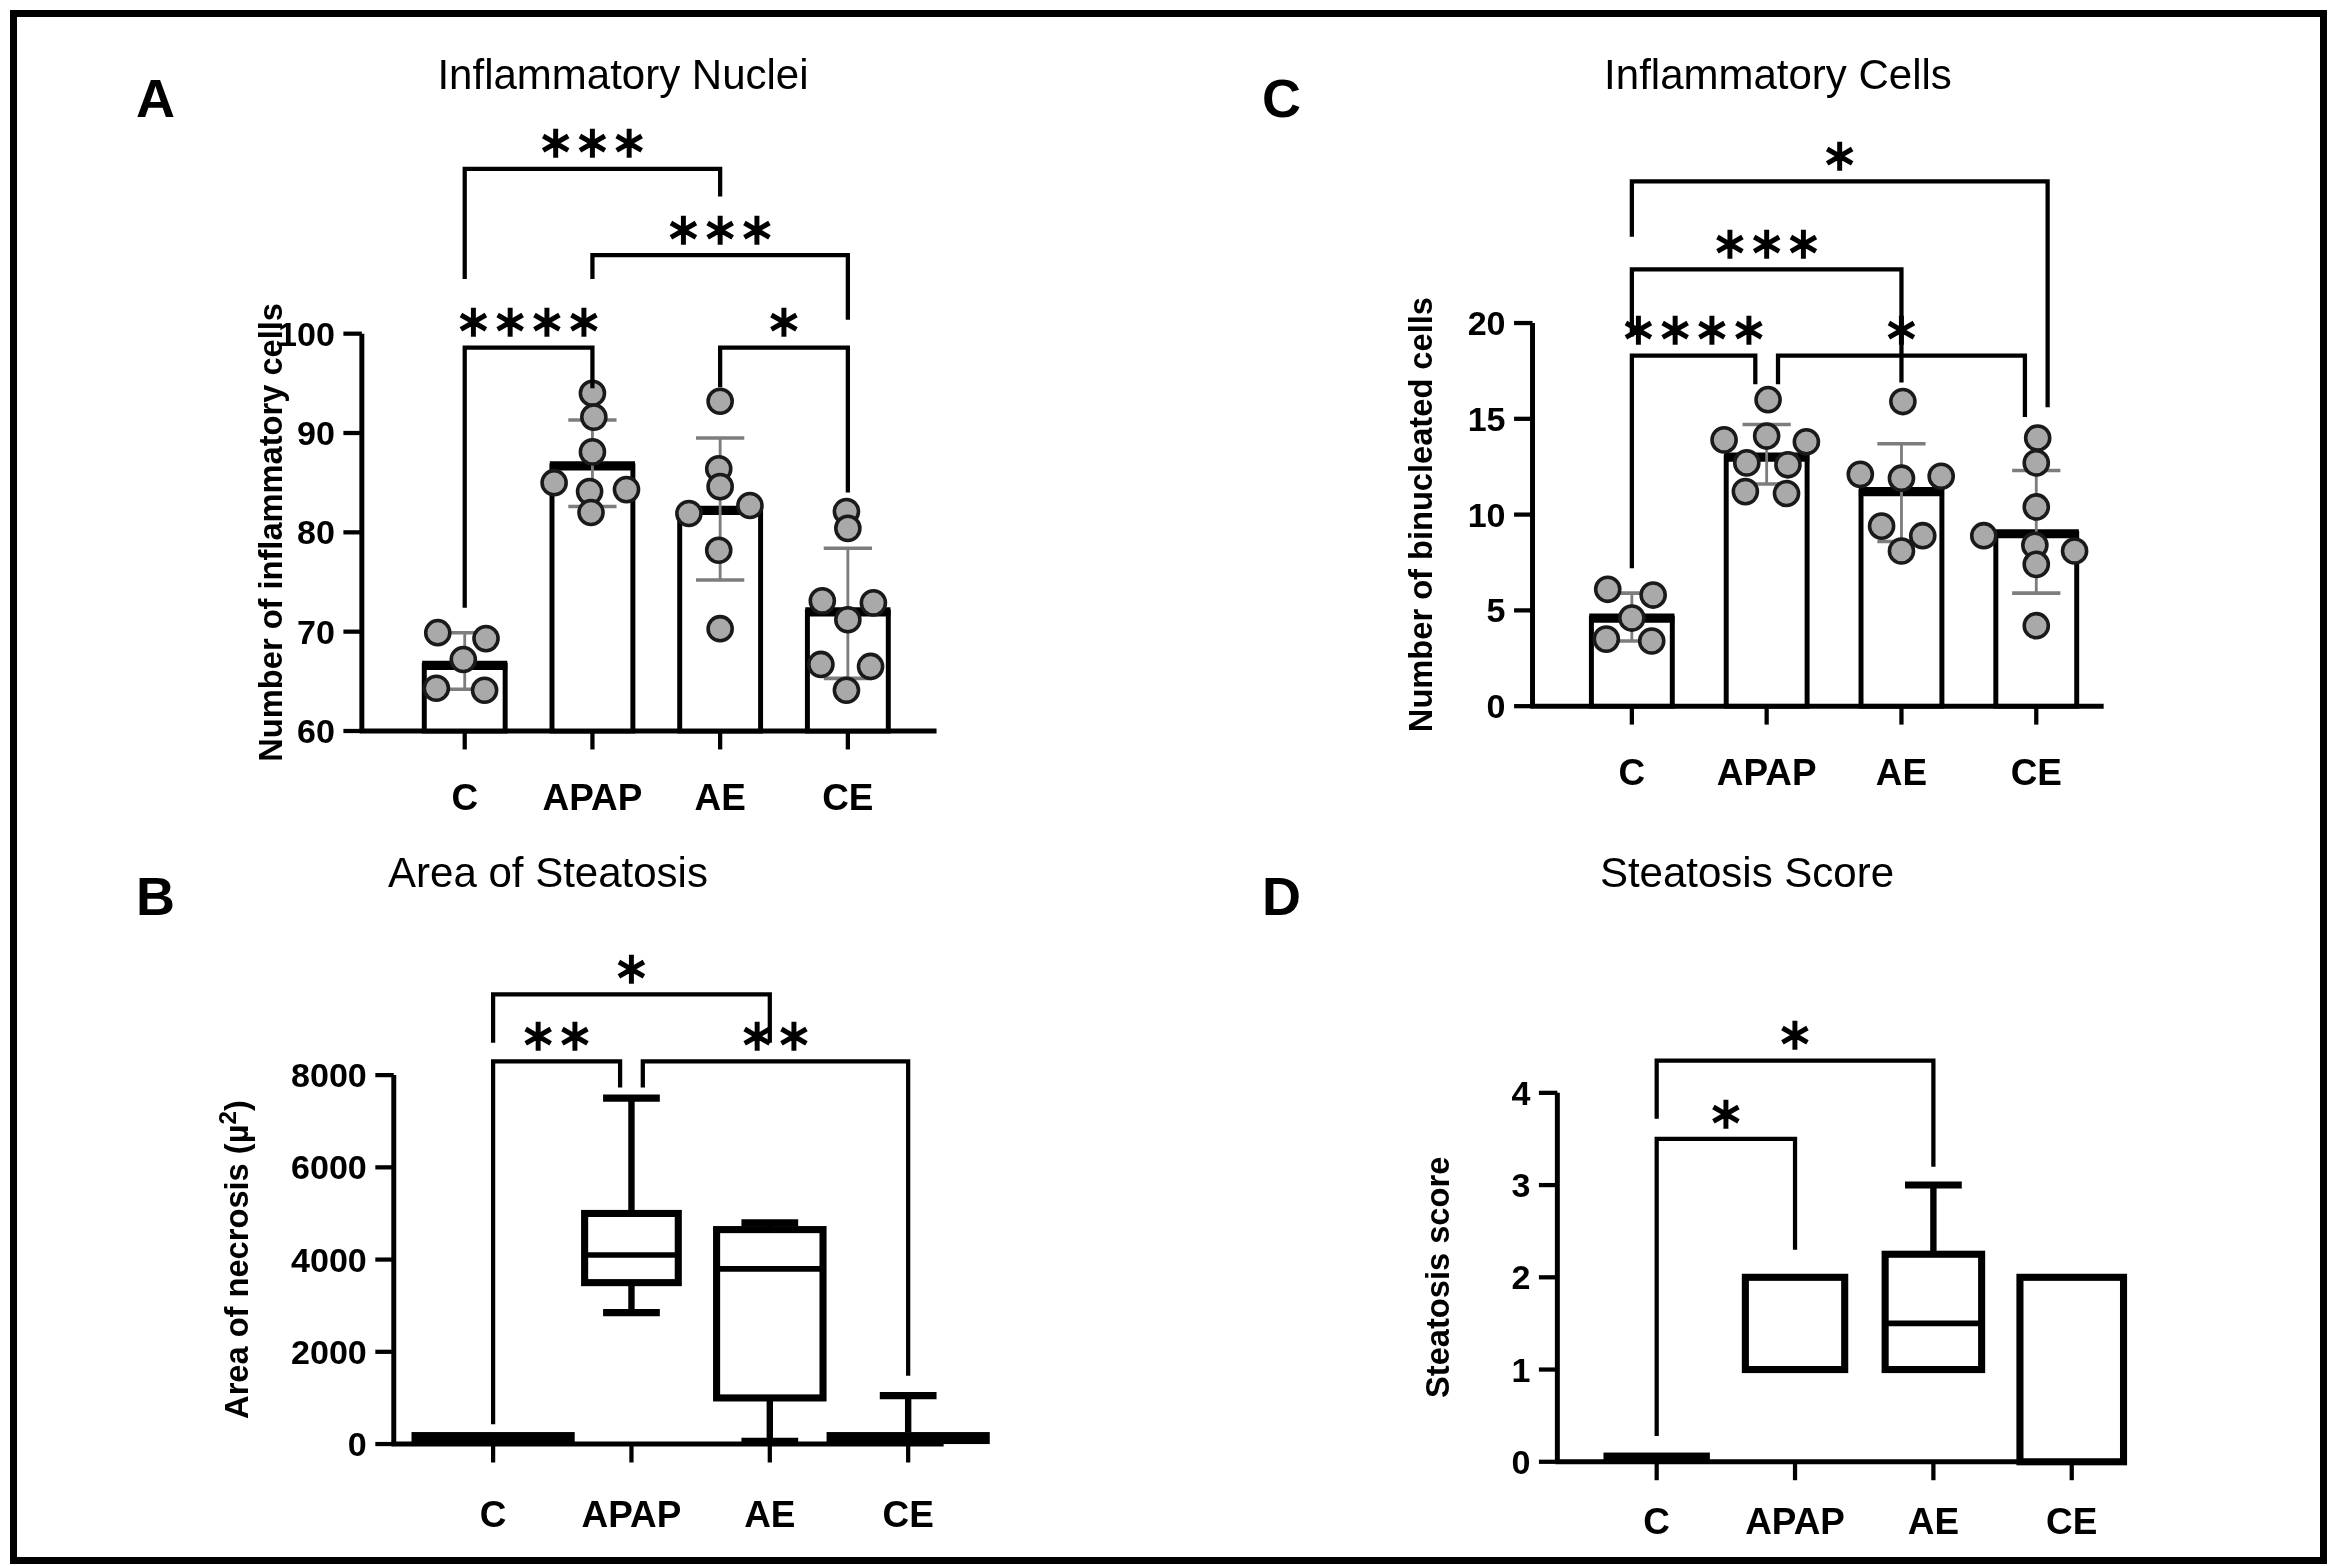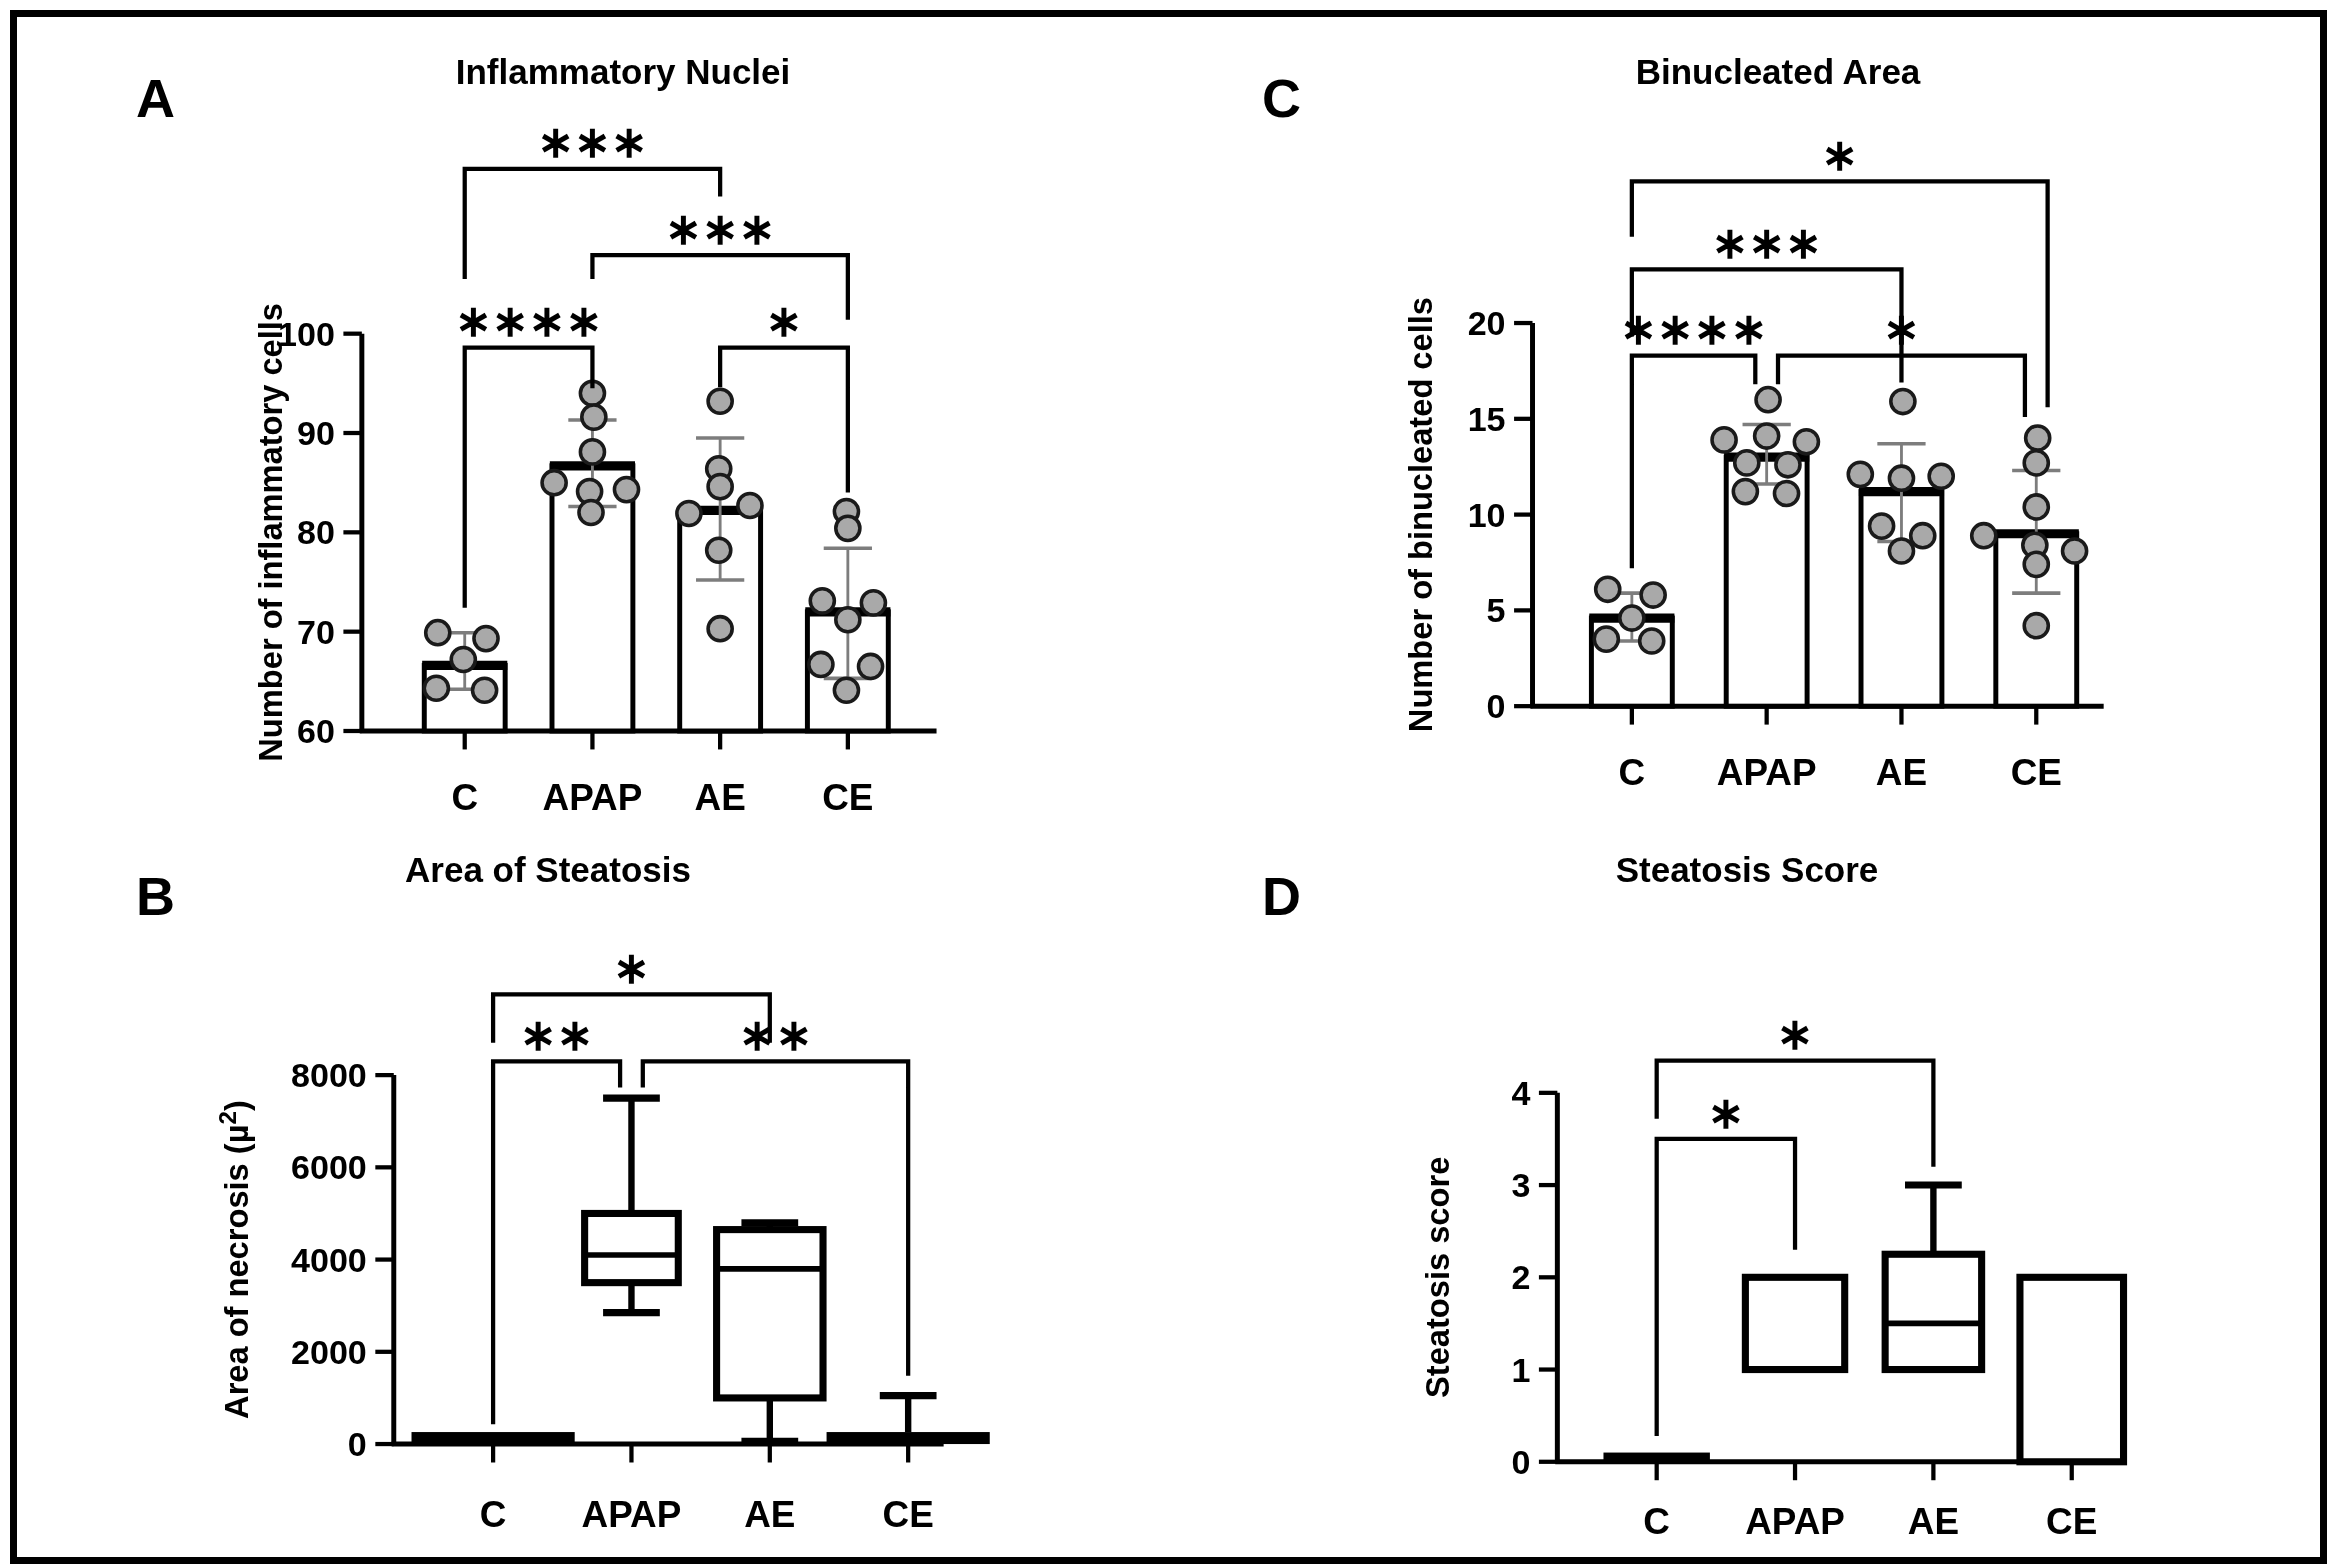--- a/index.html
+++ b/index.html
@@ -1,19 +1,19 @@
 <!DOCTYPE html>
 <html style="font-size:11.4px"><head>
 <meta charset="utf-8">
 <style>
   html,body{margin:0;padding:0;background:#ffffff;}
   body{width:2330px;height:1567px;position:relative;font-family:"Liberation Sans",sans-serif;}
   .figure-frame{position:absolute;left:10px;top:10px;width:2303px;height:1540px;border:7px solid #000;background:#fff;}
   .panel-letter{position:absolute;font-weight:bold;font-size:54px;color:#000;line-height:1;}
-  .panel-title{position:absolute;font-weight:bold;font-size:35px;color:#000;line-height:1;transform:translateX(-50%);white-space:nowrap;}
+  .panel-title{position:absolute;font-weight:normal;font-size:42px;color:#000;line-height:1;transform:translateX(-50%);white-space:nowrap;}
   #chart-svg{position:absolute;left:0;top:0;}
   text{font-family:"Liberation Sans",sans-serif;}
 </style>
 </head>
 <body>
 
 <div class="figure-frame"></div>
 
 <svg id="chart-svg" width="2330" height="1567" viewBox="0 0 3284 2208">
     <line x1="510" y1="470" x2="510" y2="1030" stroke="#000" stroke-width="7"></line>
@@ -245,16 +245,16 @@
     <text x="2530" y="1478.5" font-size="62" font-weight="bold" fill="#000" text-anchor="middle">∗</text>
     <path d="M 2335 2023.6 L 2335 1605 L 2530 1605 L 2530 1761" fill="none" stroke="#000" stroke-width="6"></path>
     <text x="2432.5" y="1589" font-size="62" font-weight="bold" fill="#000" text-anchor="middle">∗</text>
   </svg>
 
 <div class="panel-letter" id="letter-A" style="left: 136px; top: 71px;">A</div>
 <div class="panel-title" id="title-A" style="left: 623px; top: 54px;">Inflammatory Nuclei</div>
 <div class="panel-letter" id="letter-B" style="left: 136px; top: 869px;">B</div>
 <div class="panel-title" id="title-B" style="left: 548px; top: 852px;">Area of Steatosis</div>
 <div class="panel-letter" id="letter-C" style="left: 1262px; top: 71px;">C</div>
-<div class="panel-title" id="title-C" style="left: 1778px; top: 54px;">Binucleated Area</div>
+<div class="panel-title" id="title-C" style="left: 1778px; top: 54px;">Inflammatory Cells</div>
 <div class="panel-letter" id="letter-D" style="left: 1262px; top: 869px;">D</div>
 <div class="panel-title" id="title-D" style="left: 1747px; top: 852px;">Steatosis Score</div>
 
 
 </body></html>

